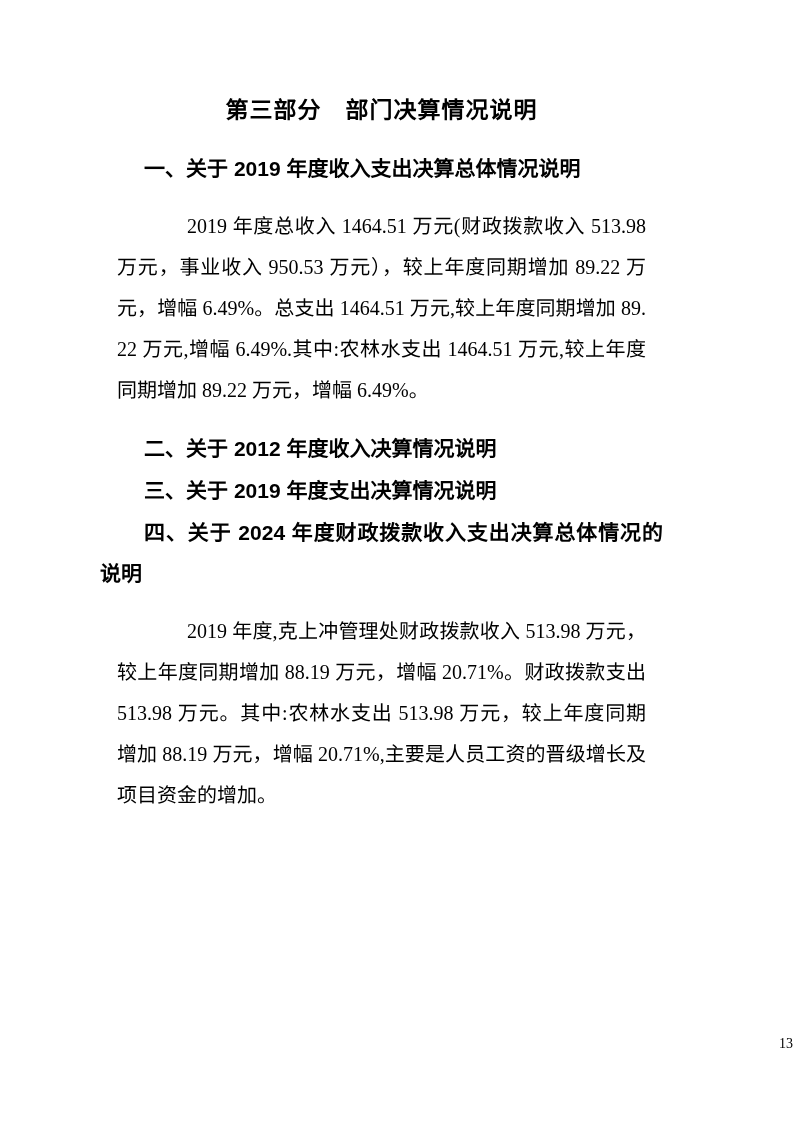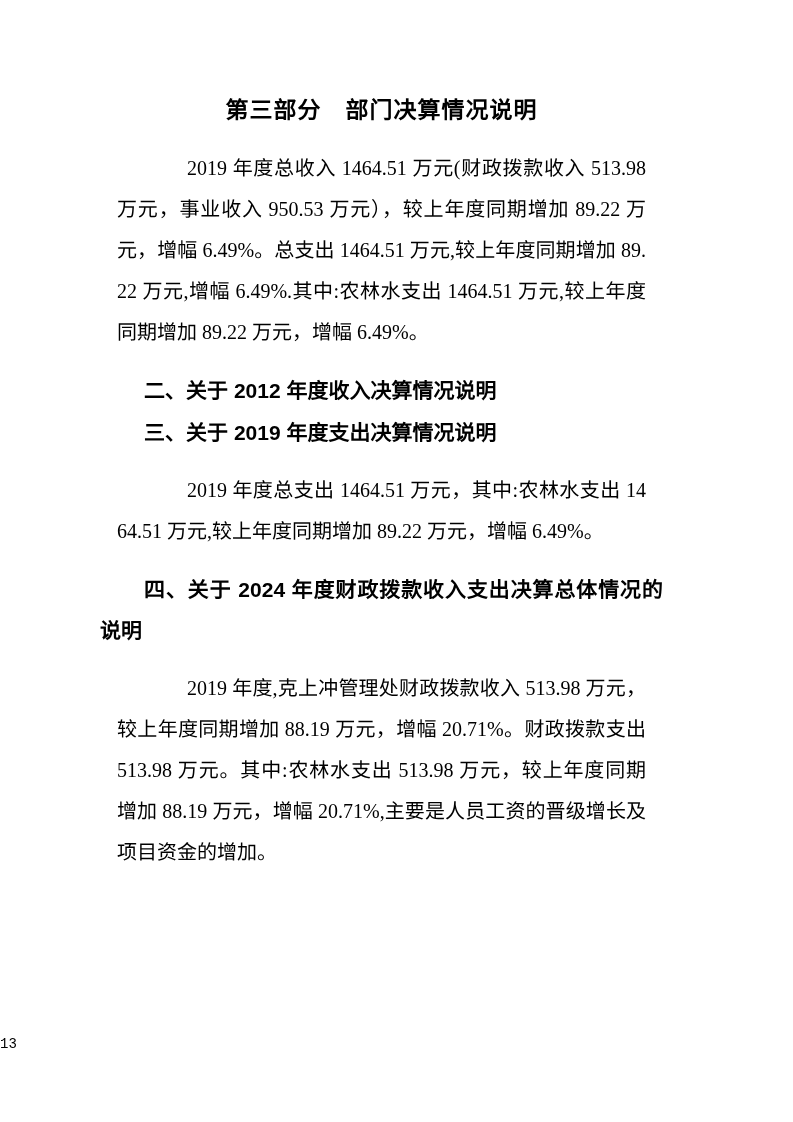--- a/index.html
+++ b/index.html
@@ -47,39 +47,39 @@
     margin: 17px;
     text-indent: 3.5em;
     text-align: justify;
     word-break: break-all;
   }
   .page-number {
     position: absolute;
     left: 0;
     right: 0;
     top: 1036px;
-    text-align: left;
+    text-align: right;
     font-size: 14px;
-    font-family: Liberation Mono, monospace;
+    font-family: Liberation Serif, serif;
   }
 </style>
 </head>
 <body>
 
 <div class="page">
   <div class="content">
 
     <h1 class="doc-title">第三部分　部门决算情况说明</h1>
 
+    <h2 class="sec-heading">一、关于 2019 年度收入支出决算总体情况说明</h2>
     <p class="body-para">2019 年度总收入 1464.51 万元(财政拨款收入 513.98 万元，事业收入 950.53 万元），较上年度同期增加 89.22 万元，增幅 6.49%。总支出 1464.51 万元,较上年度同期增加 89.22 万元,增幅 6.49%.其中:农林水支出 1464.51 万元,较上年度同期增加 89.22 万元，增幅 6.49%。</p>
 
     <h2 class="sec-heading">二、关于 2012 年度收入决算情况说明</h2>
 
     <h2 class="sec-heading">三、关于 2019 年度支出决算情况说明</h2>
-    <p class="body-para">2019 年度总支出 1464.51 万元，其中:农林水支出 1464.51 万元,较上年度同期增加 89.22 万元，增幅 6.49%。</p>
 
     <h2 class="sec-heading">四、关于 2024 年度财政拨款收入支出决算总体情况的说明</h2>
     <p class="body-para">2019 年度,克上冲管理处财政拨款收入 513.98 万元，较上年度同期增加 88.19 万元，增幅 20.71%。财政拨款支出 513.98 万元。其中:农林水支出 513.98 万元，较上年度同期增加 88.19 万元，增幅 20.71%,主要是人员工资的晋级增长及项目资金的增加。</p>
 
   </div>
 
   <div class="page-number">13</div>
 </div>
 
 </body></html>

